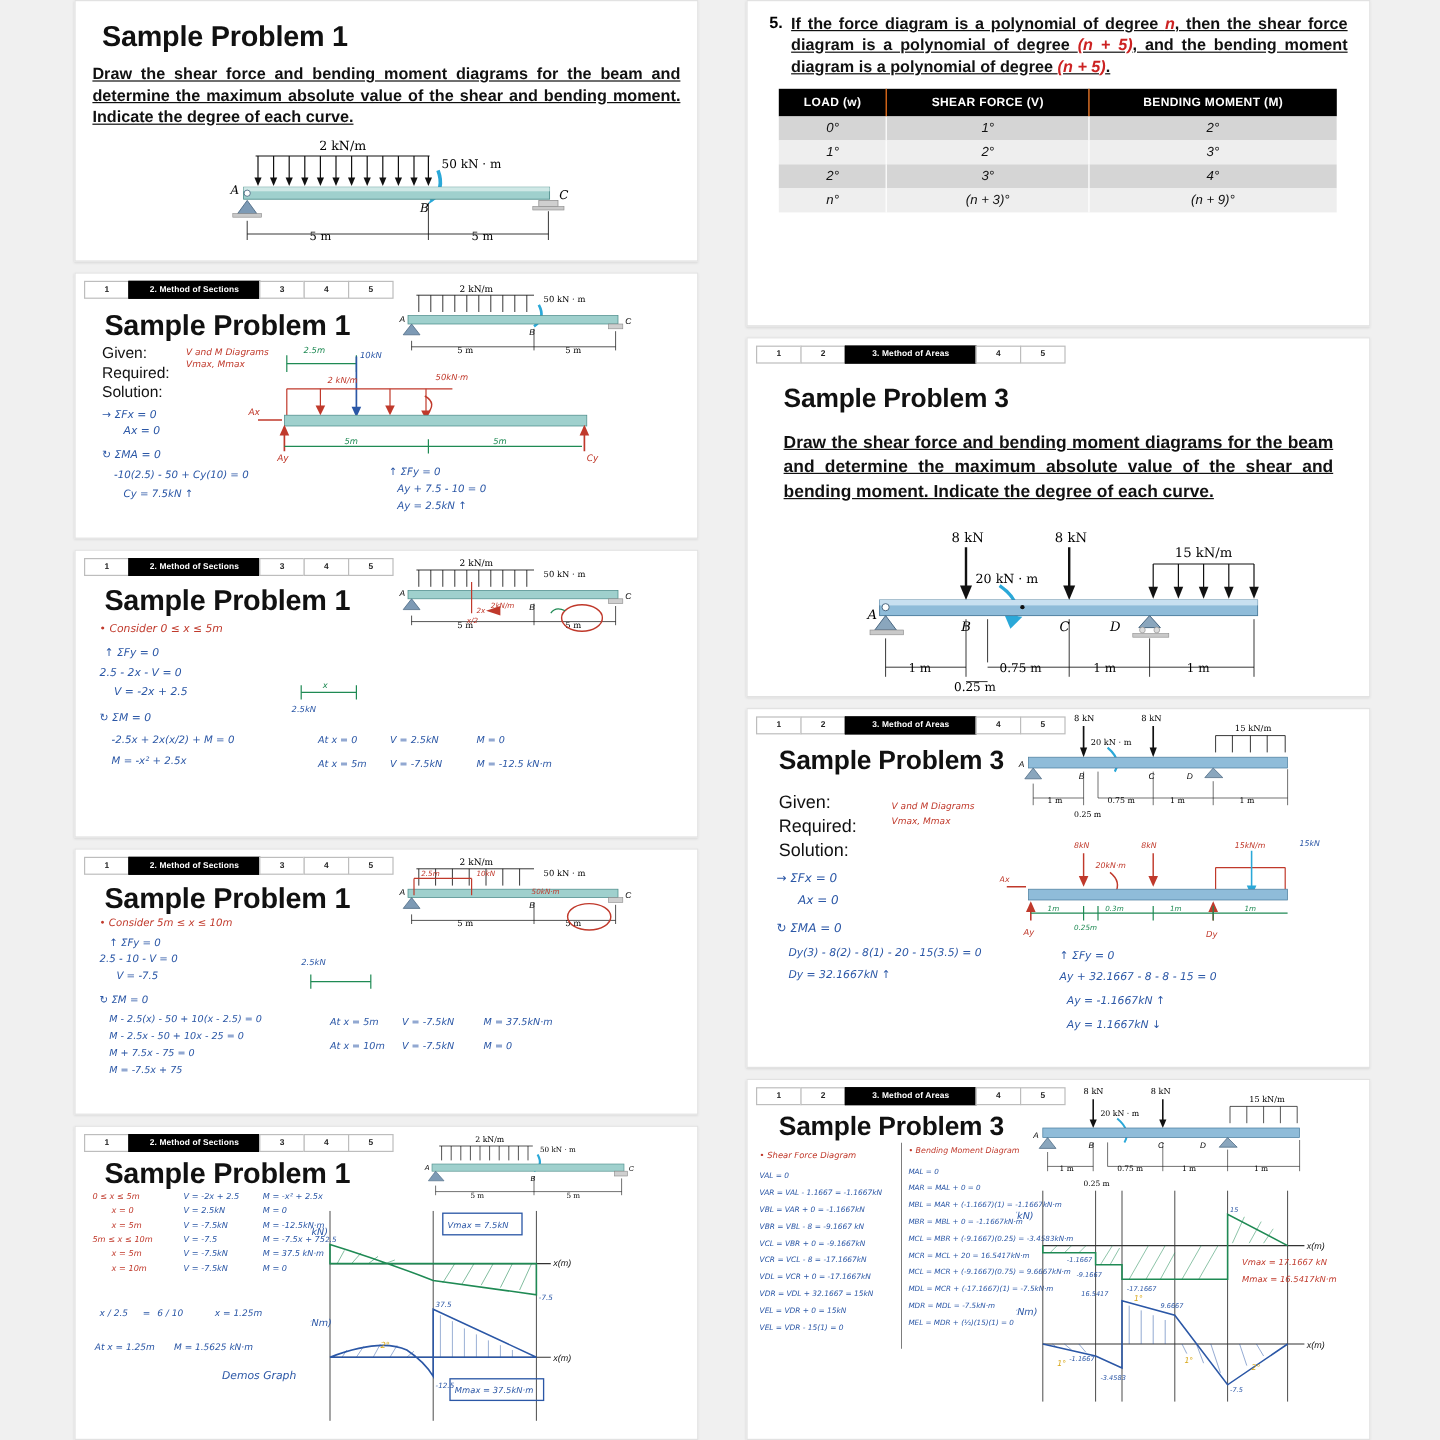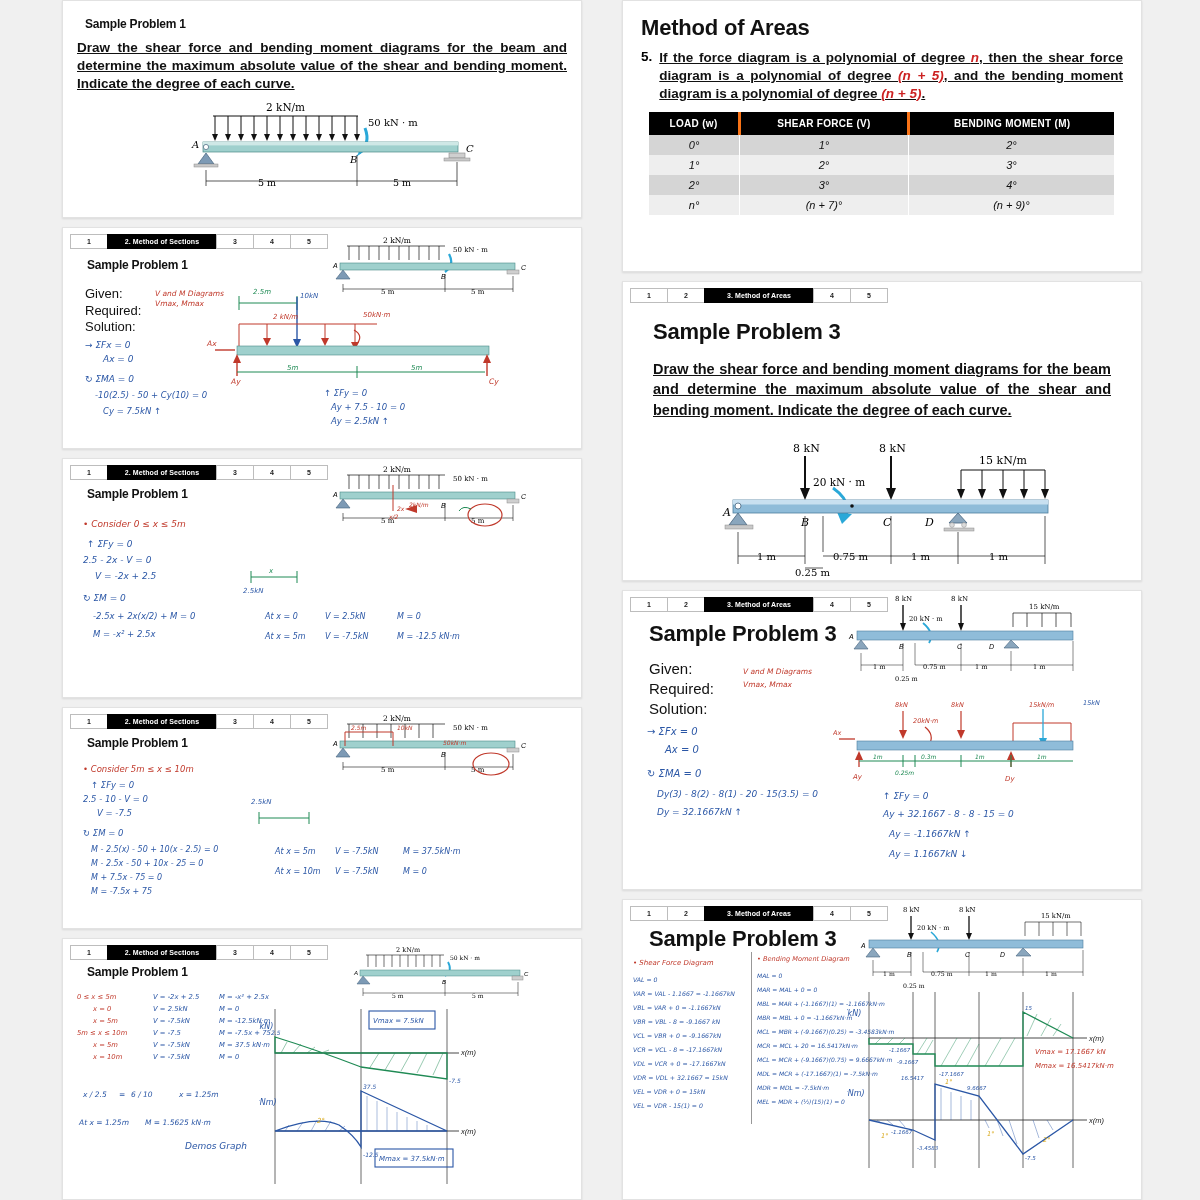--- a/index.html
+++ b/index.html
@@ -31,33 +31,33 @@
     font-size:7px;
     color:#222;
     display:flex; align-items:center; justify-content:center;
     min-width:38px;
     margin-left:-1px;
     font-weight:600;
   }
   .pager .pg.active { background:#000; color:#fff; min-width:110px; border-color:#000; letter-spacing:.1px; }
 
   
-  h1.slide-title { font-size:12px; font-weight:700; color:#111; letter-spacing:-.2px; }
+  h1.slide-title { font-size:24px; font-weight:700; color:#111; letter-spacing:-.2px; }
   h1.slide-title.lg { font-size:22px; }
   p.body-text { font-size:13.5px; line-height:1.32; color:#111; font-weight:600; text-align:justify;text-decoration:underline; }
   .num-item { display:flex; gap:7px; }
   .num-item .n { font-weight:700; font-size:13.5px; }
   .red { color:#cc2222; font-weight:700; font-style:italic; }
   .ital { font-style:italic; }
 
   
   table.deg { border-collapse:collapse; width:100%; font-size:11px; }
   table.deg th {
     background:#000; color:#fff; padding:6px 2px; font-size:10px;
-    font-weight:700; letter-spacing:.3px; border-right:3px solid #f97316;
+    font-weight:700; letter-spacing:.3px; border-right:1px solid #f97316;
   }
   table.deg th:last-child { border-right:none; }
   table.deg td { text-align:center; padding:4px 2px; font-size:11px; color:#111;
                  border-right:1px solid #fff; }
   table.deg tr:nth-child(odd) td { background:#d5d5d5; }
   table.deg tr:nth-child(even) td { background:#eeeeee; }
 
   
   .fig { position:relative; }
   .fig svg { display:block; }
@@ -542,21 +542,20 @@
         <text class="hw hw-b" x="120" y="152" font-size="7">Mmax = 37.5kN·m</text>
       </svg>
     </div>
 
   </div>
 
   <div class="col right">
 
     <div class="panel" style="height:272px">
       <div class="panel-inner">
-        <h1 class="slide-title lg" style="margin:4px 0 8px 4px">Method of Areas</h1>
         <div class="num-item" style="margin:0 4px 10px 4px">
           <span class="n">5.</span>
           <p class="body-text" style="flex:1"><span>If the force diagram is a polynomial of degree </span><span class="red">n</span><span>, then the shear force diagram is a polynomial of degree </span><span class="red">(n + 5)</span><span>, and the bending moment diagram is a polynomial of degree </span><span class="red">(n + 5)</span><span>.</span></p>
         </div>
         <table class="deg" style="width:95%;margin:0 auto">
           <thead>
             <tr>
               <th>LOAD (w)</th>
               <th>SHEAR FORCE (V)</th>
               <th>BENDING MOMENT (M)</th>
@@ -573,21 +572,21 @@
                 <td class="ital">2°</td>
                 <td class="ital">3°</td>
               </tr>
             <tr>
                 <td class="ital">2°</td>
                 <td class="ital">3°</td>
                 <td class="ital">4°</td>
               </tr>
             <tr>
                 <td class="ital">n°</td>
-                <td class="ital">(n + 7)°</td>
+                <td class="ital">(n + 3)°</td>
                 <td class="ital">(n + 9)°</td>
               </tr>
           </tbody>
         </table>
       </div>
     </div>
 
     <div class="panel" style="height:300px">
       <div class="pager">
         <div class="pg">1</div>

